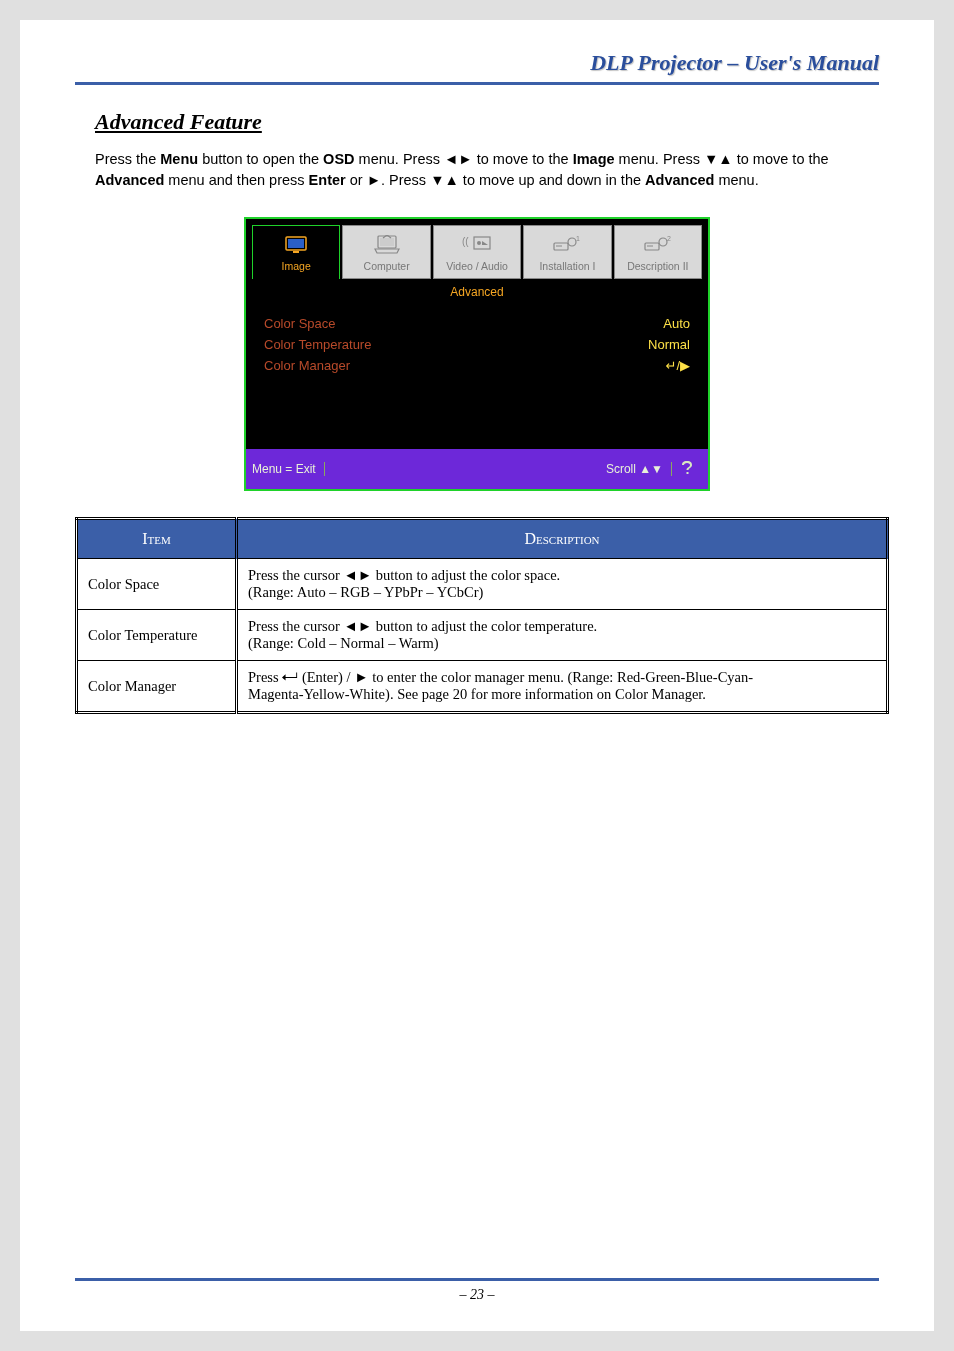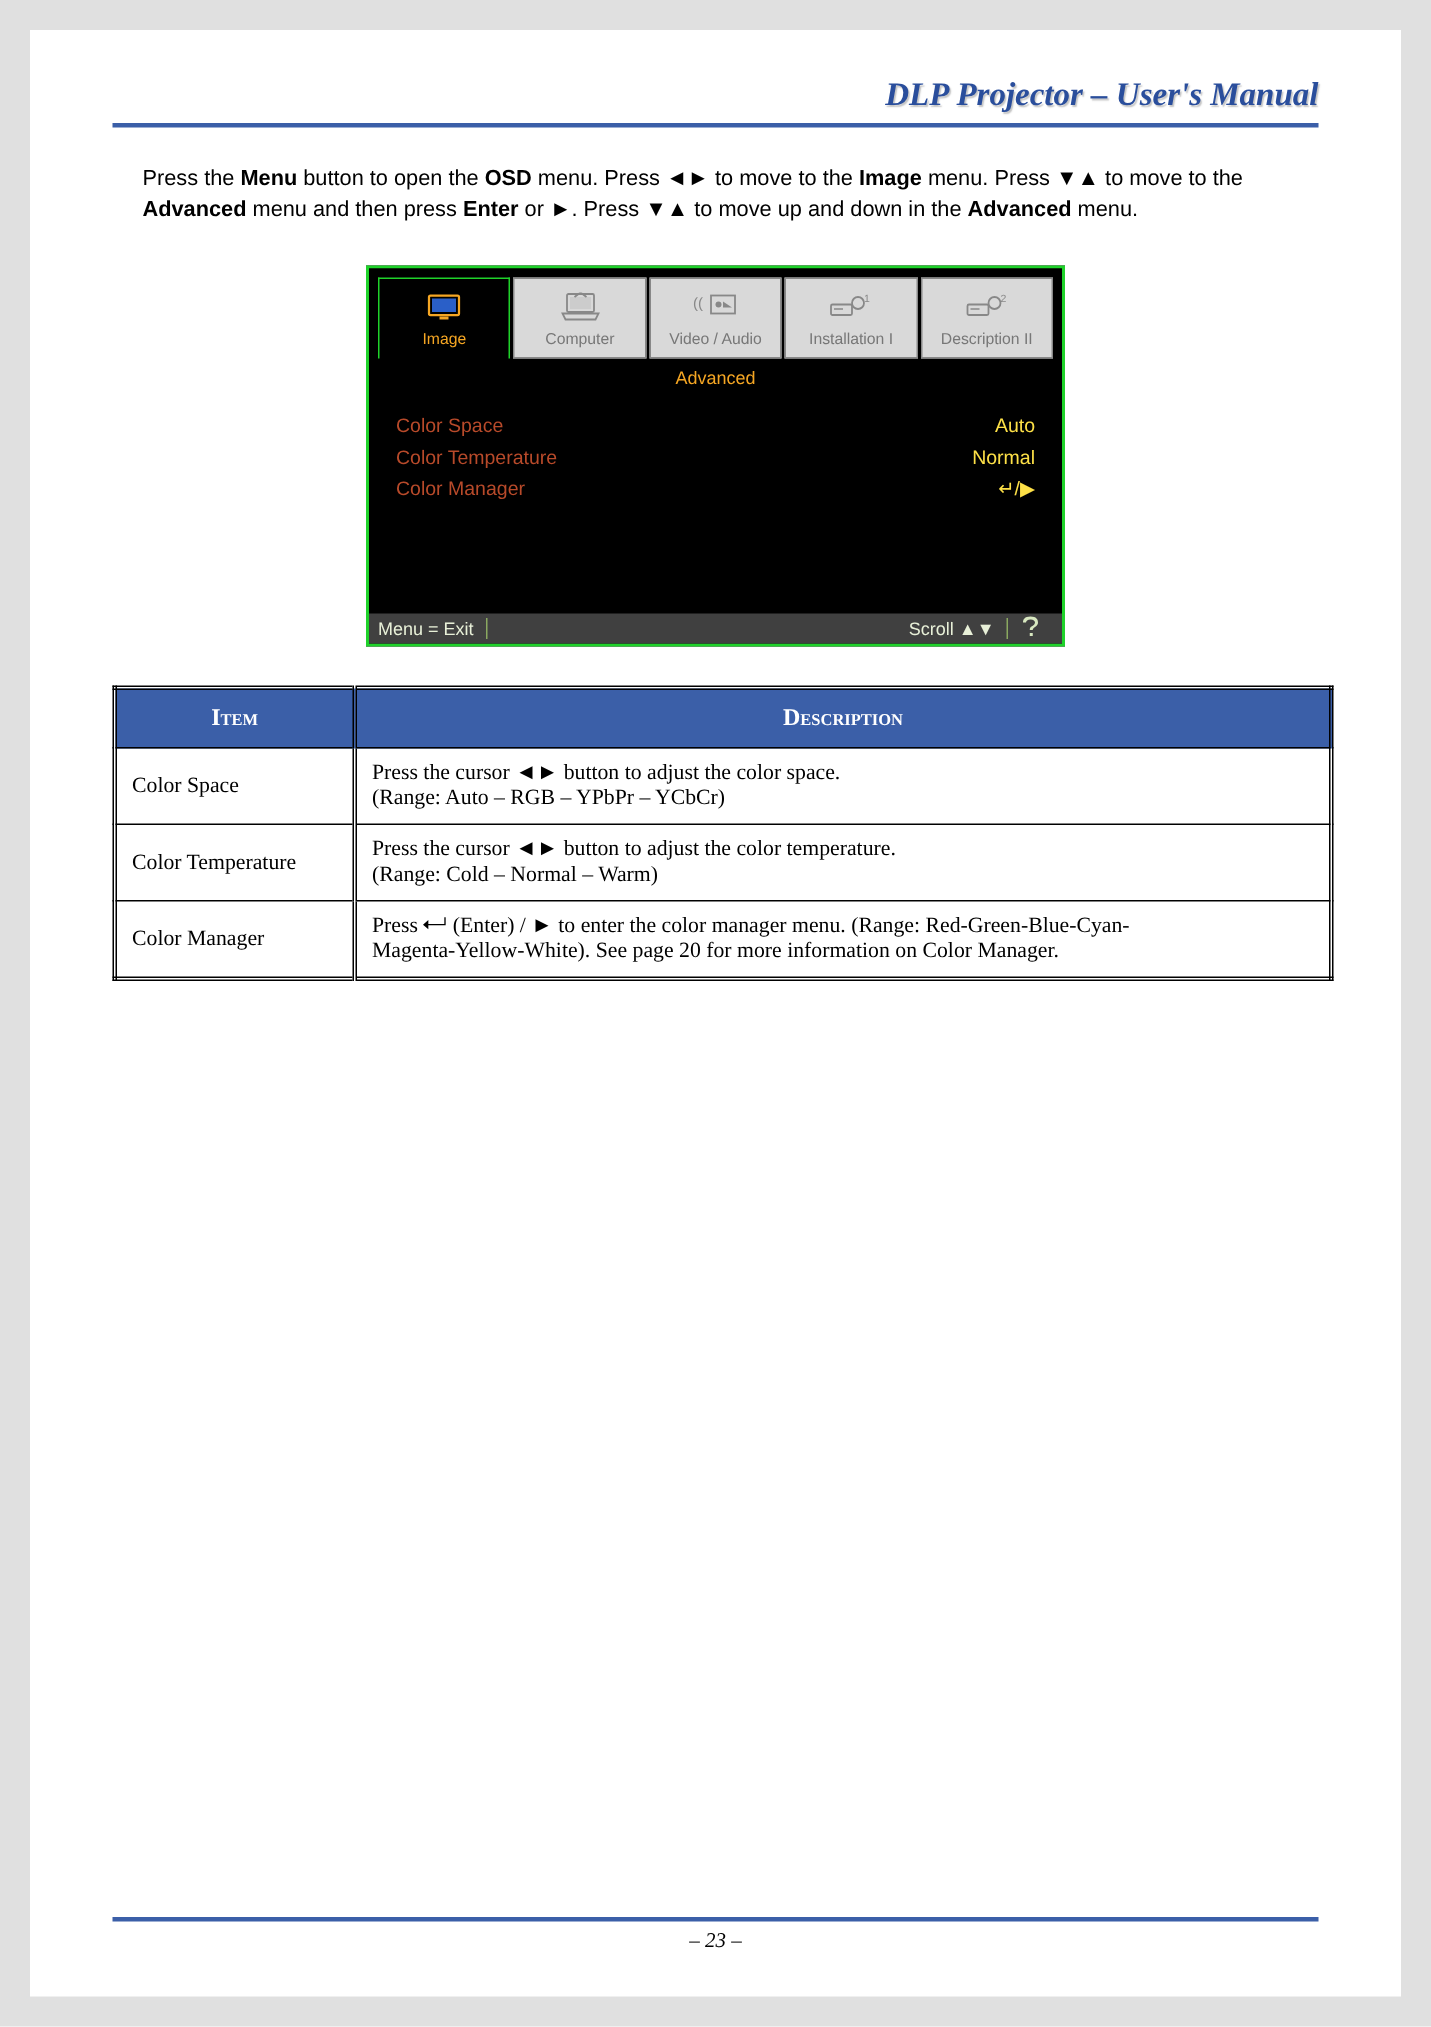--- a/index.html
+++ b/index.html
@@ -101,27 +101,27 @@
   }
   .osd-row {
     display: flex;
     justify-content: space-between;
     color: #b84a2a;
     font-size: 13px;
     padding: 3px 0;
   }
   .osd-row .val { color: #fde047; }
   .osd-footer {
-    background: #404040;
+    background: #6d28d9;
     display: flex;
     align-items: center;
     padding: 3px 6px;
     font-size: 12px;
     color: #e8f0d8;
-    height: 20px;
+    height: 40px;
   }
   .osd-footer .ft-left {
     flex: 0 0 auto;
     padding-right: 8px;
     border-right: 1px solid #8aa860;
   }
   .osd-footer .ft-mid {
     flex: 1;
     text-align: right;
     padding-right: 8px;
@@ -135,21 +135,21 @@
     width: 814px;
     margin: 0 auto 0 auto;
     border-collapse: collapse;
     border: 3px double #000;
   }
   .desc-table th {
     background: #3b5fa8;
     color: #fff;
     font-family: "Times New Roman", serif;
     font-size: 16px;
-    font-weight: bold;
+    font-weight: normal;
     padding: 10px 12px;
     border: 1px solid #000;
     border-right: 3px double #000;
   }
   .desc-table th:last-child { border-right: 1px solid #000; }
   .desc-table th .smallcaps { font-variant: small-caps; }
   .desc-table td {
     border: 1px solid #000;
     padding: 8px 10px;
     font-family: "Times New Roman", serif;
@@ -181,20 +181,21 @@
 </style>
 </head>
 <body>
 
 <div class="page">
 
   <div class="header-bar">
     <span class="header-title">DLP Projector – User's Manual</span>
   </div>
 
+  <h2 class="section-heading">Advanced Feature</h2>
 
   <p class="body-text">
     <span>Press the </span><b>Menu</b><span> button to open the </span><b>OSD</b><span> menu. Press ◄► to move to the </span><b>Image</b><span> menu. Press ▼▲ to move to the </span><b>Advanced</b><span> menu and then press </span><b>Enter</b><span> or ►. Press ▼▲ to move up and down in the </span><b>Advanced</b><span> menu.</span>
   </p>
 
   <div class="osd-panel">
     <div class="osd-tabs">
       <div class="osd-tab active">
         <div class="tab-icon">
           <svg width="24" height="20" viewBox="0 0 24 20">

